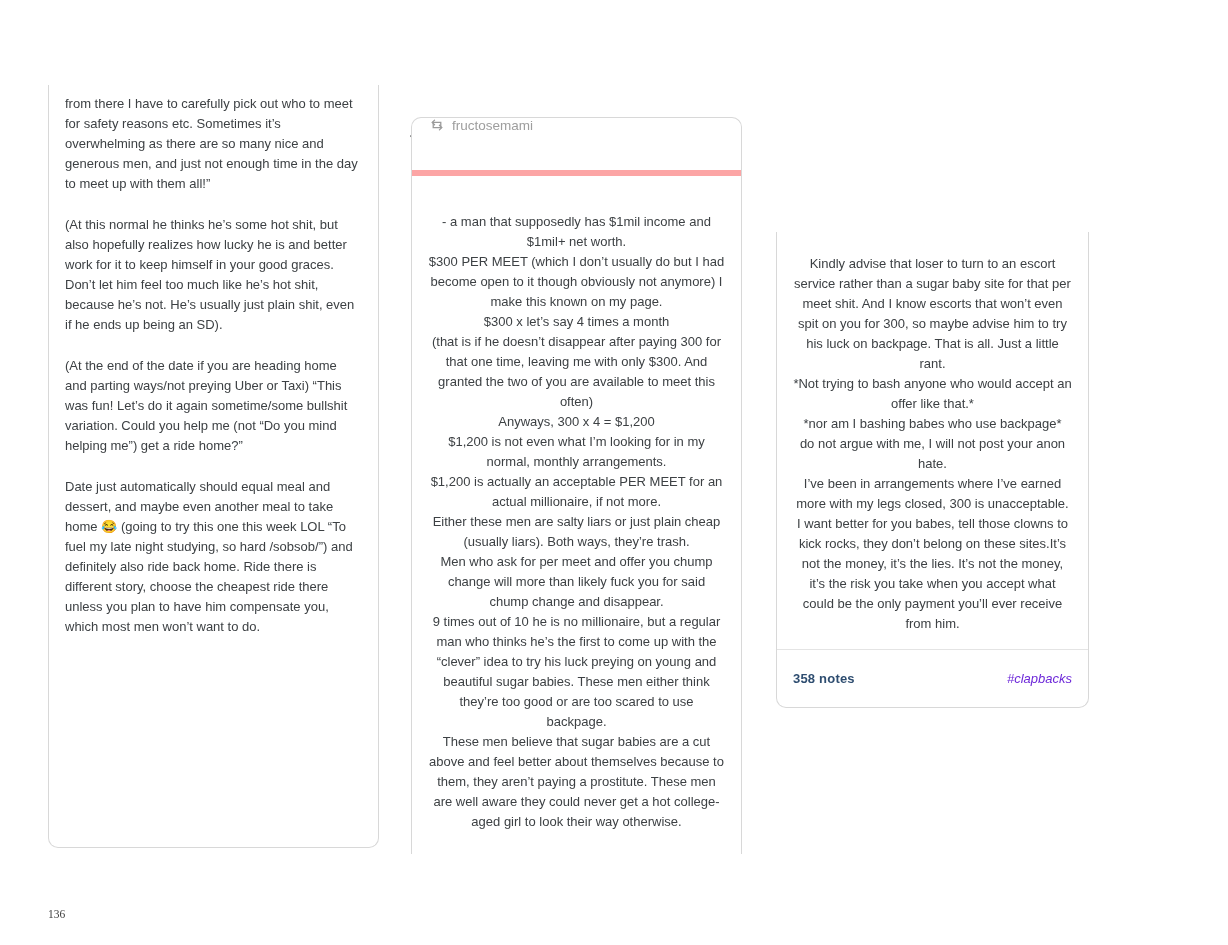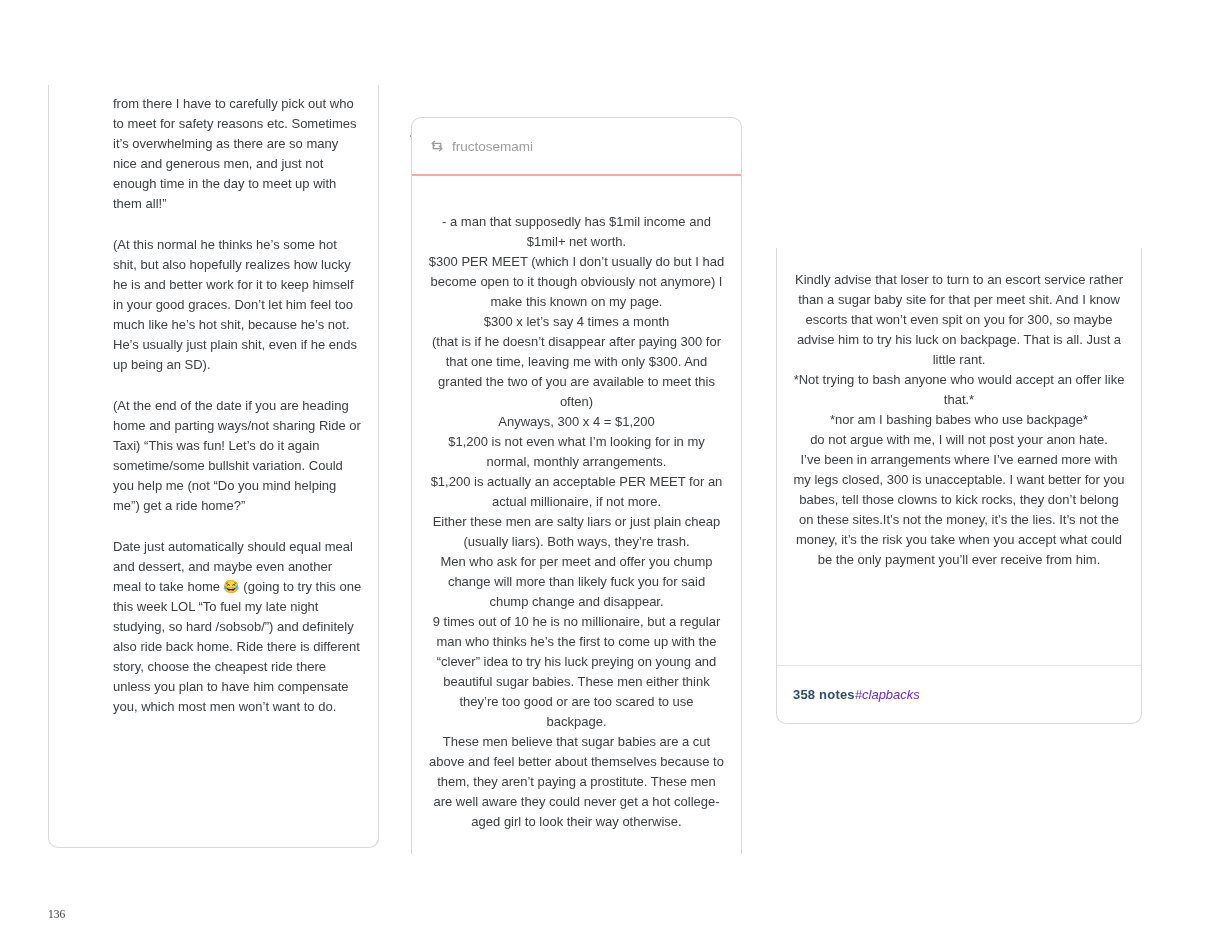--- a/index.html
+++ b/index.html
@@ -16,29 +16,28 @@
     background:#ffffff;
     border:1px solid #d8d8d8;
     display:flex;
     flex-direction:column;
     overflow:hidden;
   }
   .card--left {
     left:48px; top:85px; width:331px; height:763px;
     border-top:none;
     border-radius:0 0 10px 10px;
-    padding-left:48px;
   }
   .card--middle {
     left:411px; top:117px; width:331px; height:737px;
     border-bottom:none;
     border-radius:10px 10px 0 0;
   }
   .card--right {
-    left:776px; top:248px; width:366px; height:476px;
+    left:776px; top:232px; width:313px; height:476px;
     border-top:none;
     border-radius:0 0 10px 10px;
   }
   .card-body {
     flex:1 1 auto;
     padding:9px 16px 0 16px;
     font-size:13px;
     line-height:20px;
     color:#3d4144;
     overflow:hidden;
@@ -47,20 +46,21 @@
   .card--middle .card-body { padding-top:36px; }
   .card--right  .card-body { padding-top:22px; }
   .para { margin:0 0 21px 0; }
   .card-footer {
     flex:0 0 auto;
     height:56px;
     border-top:1px solid #e4e4e4;
     padding:0 16px;
     display:flex;
     align-items:center;
+    justify-content:space-between;
   }
   .card--right .card-footer { height:58px; }
   .notes {
     font-size:13px;
     font-weight:bold;
     color:#2e4d70;
     letter-spacing:0.2px;
   }
   .tag {
     font-size:13px;
@@ -72,24 +72,24 @@
     left:410px; top:90px;
     font-size:13.5px;
     font-weight:bold;
     color:#17191c;
     margin-top:36px;
   }
   .reblog-row {
     flex:0 0 auto;
     height:58px;
     display:flex;
-    align-items:center;
+    align-items:flex-start;
     gap:8px;
     padding:0 18px;
-    border-bottom:2px solid #fca5a5;
+    border-bottom:6px solid #fca5a5;
   }
   .reblog-icon { display:inline-flex; width:14px; height:14px; }
   .reblog-icon svg { width:14px; height:14px; }
   .reblog-user {
     font-size:13.5px;
     color:#9e9e9e;
   }
   .page-number {
     position:absolute;
     left:48px; top:908px;
@@ -102,21 +102,21 @@
 </style>
 </head>
 <body>
 
 <div class="page">
 
   <div class="card card--left">
     <div class="card-body">
       <p class="para">from there I have to carefully pick out who to meet for safety reasons etc. Sometimes it’s overwhelming as there are so many nice and generous men, and just not enough time in the day to meet up with them all!”</p>
       <p class="para">(At this normal he thinks he’s some hot shit, but also hopefully realizes how lucky he is and better work for it to keep himself in your good graces. Don’t let him feel too much like he’s hot shit, because he’s not. He’s usually just plain shit, even if he ends up being an SD).</p>
-      <p class="para">(At the end of the date if you are heading home and parting ways/not sharing Ride or Taxi) “This was fun! Let’s do it again sometime/some bullshit variation. Could you help me (not “Do you mind helping me”) get a ride home?”</p>
+      <p class="para">(At the end of the date if you are heading home and parting ways/not preying Uber or Taxi) “This was fun! Let’s do it again sometime/some bullshit variation. Could you help me (not “Do you mind helping me”) get a ride home?”</p>
       <p class="para">Date just automatically should equal meal and dessert, and maybe even another meal to take home 😂 (going to try this one this week LOL “To fuel my late night studying, so hard /sobsob/”) and definitely also ride back home. Ride there is different story, choose the cheapest ride there unless you plan to have him compensate you, which most men won’t want to do.</p>
     </div>
   </div>
 
   <div class="post-date">January 21st, 2017</div>
 
   <div class="card card--middle">
     <div class="reblog-row">
       <span class="reblog-icon">
         <svg viewBox="0 0 16 16" fill="none" stroke="#9b9b9b" stroke-width="1.5" stroke-linecap="round" stroke-linejoin="miter">

